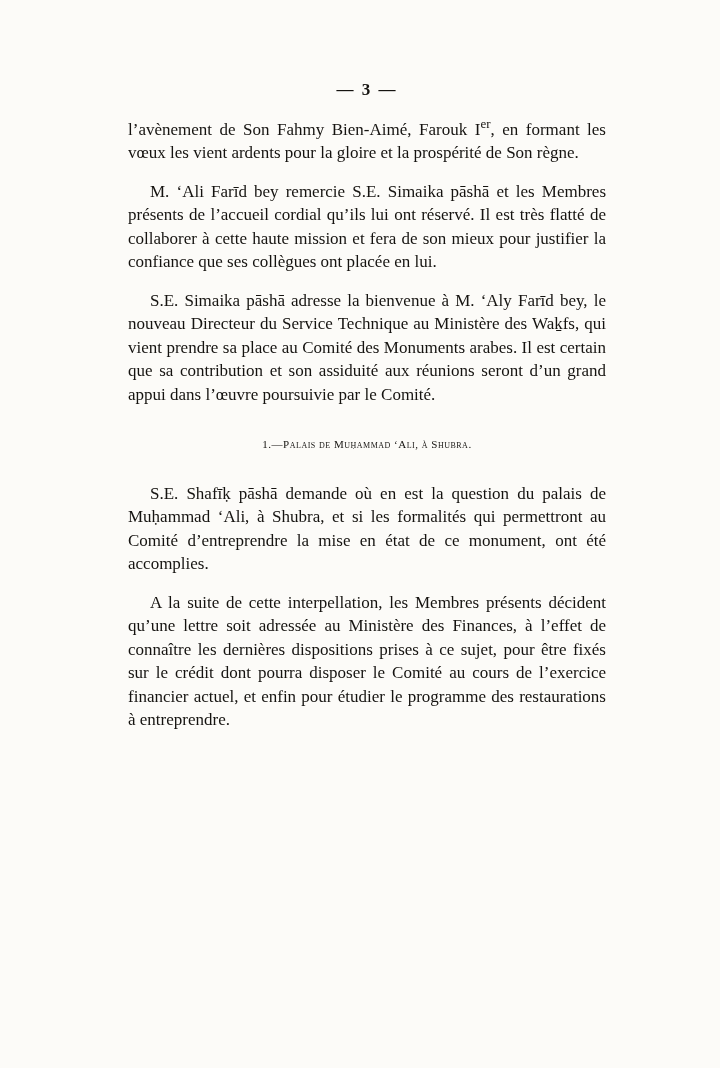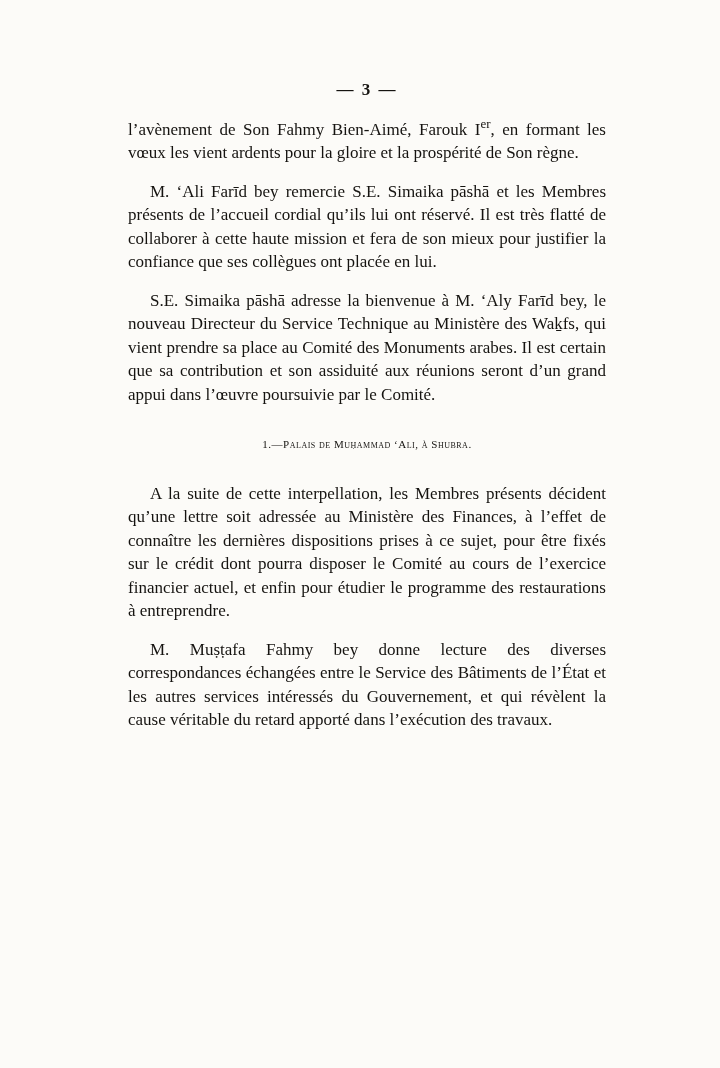--- a/index.html
+++ b/index.html
@@ -64,20 +64,20 @@
     <div class="page-number">— 3 —</div>
 
     <p class="para no-indent"><span>l’avènement de Son Fahmy Bien-Aimé, Farouk I</span><sup class="ordinal">er</sup><span>, en formant les vœux les vient ardents pour la gloire et la prospérité de Son règne.</span></p>
 
     <p class="para">M. ‘Ali Farīd bey remercie S.E. Simaika pāshā et les Membres présents de l’accueil cordial qu’ils lui ont réservé. Il est très flatté de collaborer à cette haute mission et fera de son mieux pour justifier la confiance que ses collègues ont placée en lui.</p>
 
     <p class="para">S.E. Simaika pāshā adresse la bienvenue à M. ‘Aly Farīd bey, le nouveau Directeur du Service Technique au Ministère des Waḵfs, qui vient prendre sa place au Comité des Monuments arabes. Il est certain que sa contribution et son assiduité aux réunions seront d’un grand appui dans l’œuvre poursuivie par le Comité.</p>
 
     <h2 class="section-heading">1.—Palais de Muḥammad ‘Ali, à Shubra.</h2>
 
+    <p class="para">S.E. Shafīḳ pāshā demande où en est la question du palais de Muḥammad ‘Ali, à Shubra, et si les formalités qui permettront au Comité d’entreprendre la mise en état de ce monument, ont été accomplies.</p>
 
     <p class="para">A la suite de cette interpellation, les Membres présents décident qu’une lettre soit adressée au Ministère des Finances, à l’effet de connaître les dernières dispositions prises à ce sujet, pour être fixés sur le crédit dont pourra disposer le Comité au cours de l’exercice financier actuel, et enfin pour étudier le programme des restaurations à entreprendre.</p>
 
 
-    <p class="para">M. Muṣṭafa Fahmy bey donne lecture des diverses correspondances échangées entre le Service des Bâtiments de l’État et les autres services intéressés du Gouvernement, et qui révèlent la cause véritable du retard apporté dans l’exécution des travaux.</p>
 
   </div>
 </div>
 
 </body></html>

